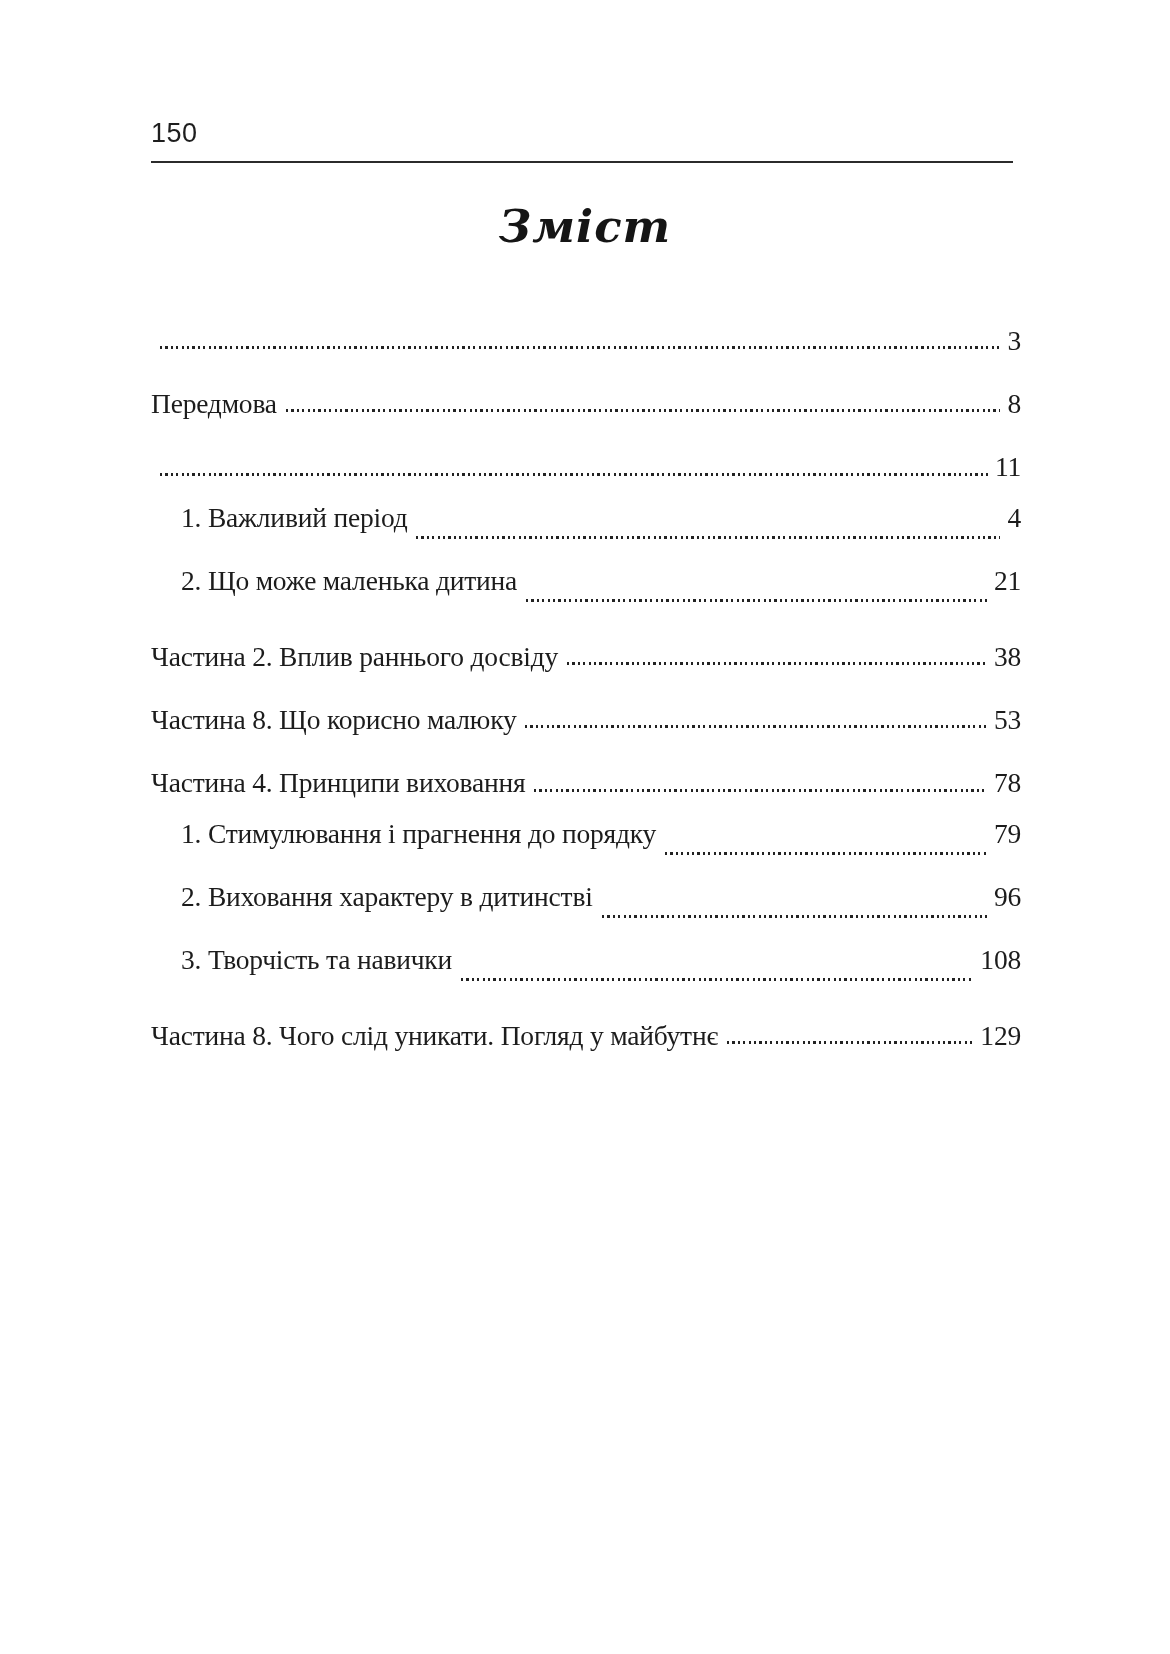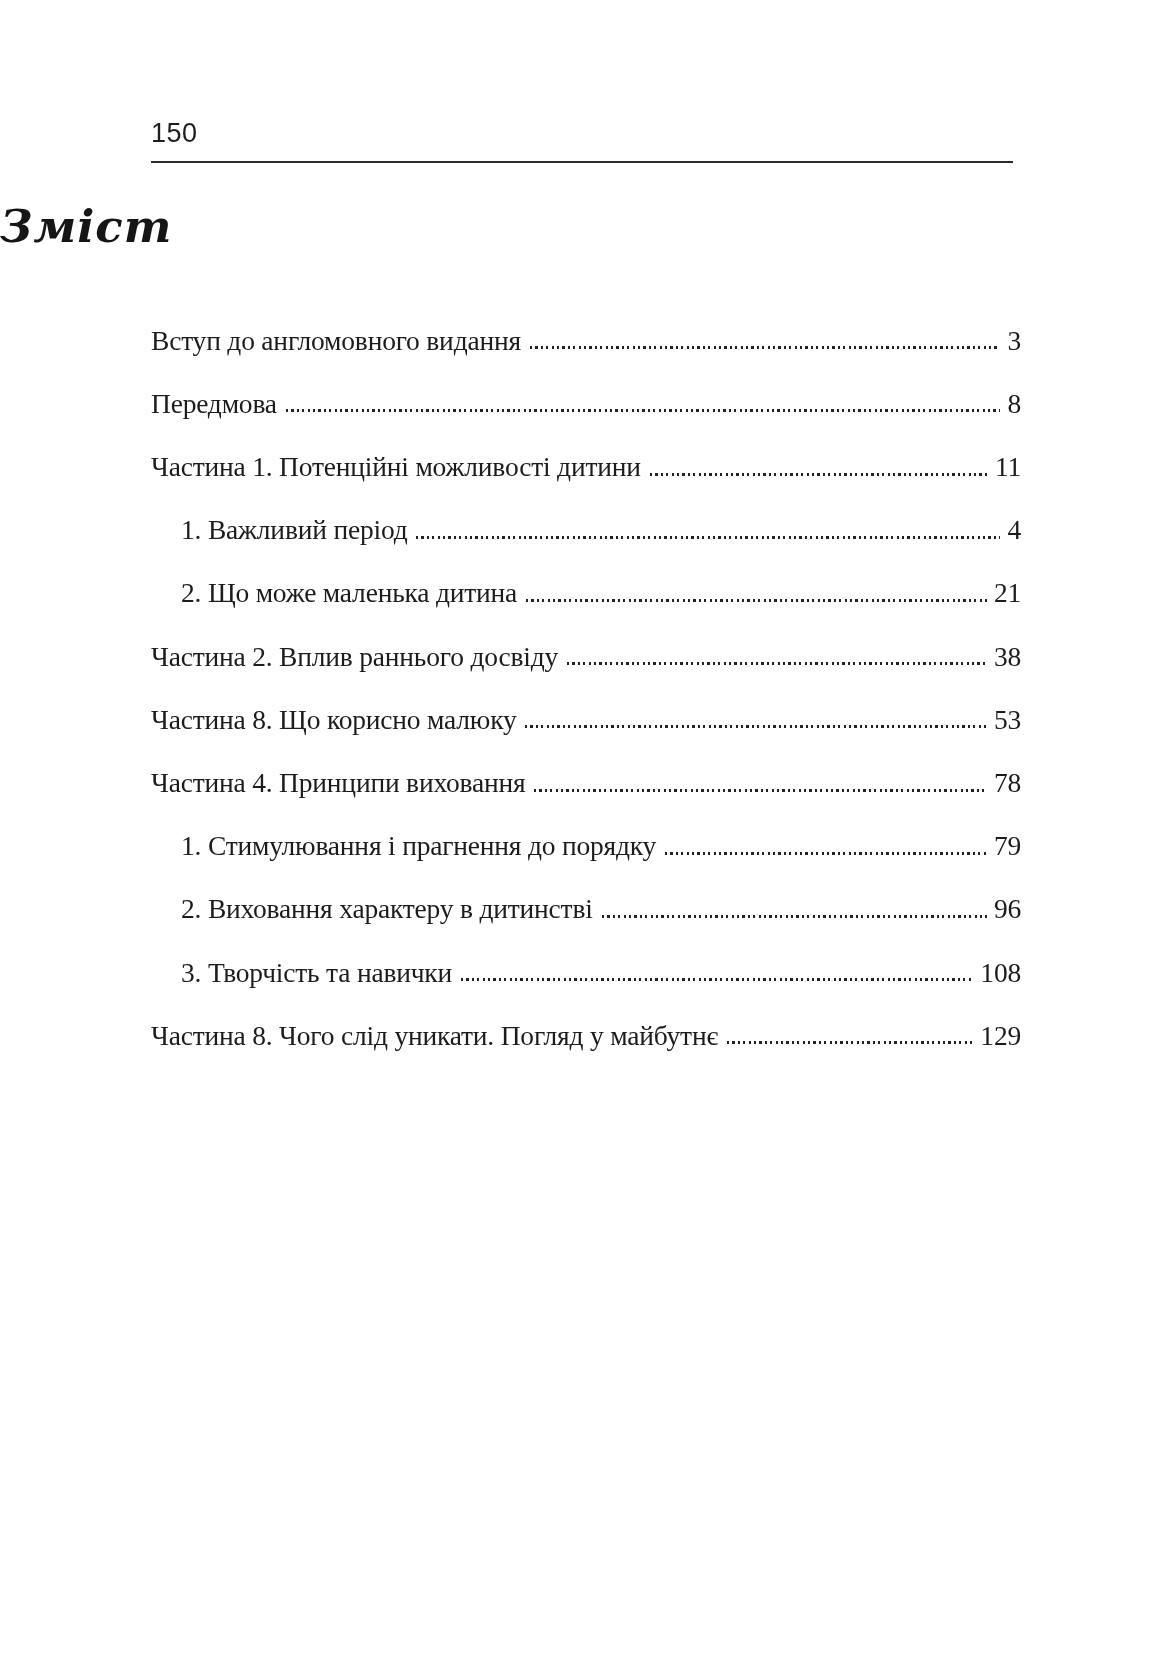--- a/index.html
+++ b/index.html
@@ -32,21 +32,21 @@
     top: 161px;
     width: 862px;
     height: 2px;
     background: #2b2b2b;
   }
   .doc-title {
     position: absolute;
     left: 0;
     right: 0;
     top: 204px;
-    text-align: left;
+    text-align: center;
     font-family: "DejaVu Serif", serif;
     font-weight: bold;
     font-style: italic;
     font-size: 45px;
     line-height: 1;
     color: #151515;
     letter-spacing: 1px;
   }
   .toc {
     position: absolute;
@@ -60,20 +60,21 @@
     height: 63.2px;
     padding-bottom: 11px;
     box-sizing: border-box;
     font-size: 27.5px;
     line-height: 1;
     letter-spacing: -0.2px;
     color: #1c1c1c;
   }
   .toc-row.level1 {
     padding-left: 30px;
+    align-items: center;
   }
   .toc-label {
     white-space: nowrap;
     flex: 0 0 auto;
   }
   .toc-leader {
     flex: 1 1 auto;
     height: 3px;
     margin: 0 7px 5px 9px;
     align-self: flex-end;
@@ -96,31 +97,29 @@
 <div class="page">
 
   <div class="header-pagenum">150</div>
 
   <div class="header-rule"></div>
 
   <div class="doc-title">Зміст</div>
 
   <div class="toc">
       <div class="toc-row level0">
-        <span class="toc-label">Вступ до англомовного видання</span>
         <span class="toc-leader"></span>
         <span class="toc-pagenum">3</span>
       </div>
       <div class="toc-row level0">
         <span class="toc-label">Передмова</span>
         <span class="toc-leader"></span>
         <span class="toc-pagenum">8</span>
       </div>
       <div class="toc-row level0">
-        <span class="toc-label">Частина 1. Потенційні можливості дитини</span>
         <span class="toc-leader"></span>
         <span class="toc-pagenum">11</span>
       </div>
       <div class="toc-row level1">
         <span class="toc-label">1. Важливий період</span>
         <span class="toc-leader"></span>
         <span class="toc-pagenum">4</span>
       </div>
       <div class="toc-row level1">
         <span class="toc-label">2. Що може маленька дитина</span>

